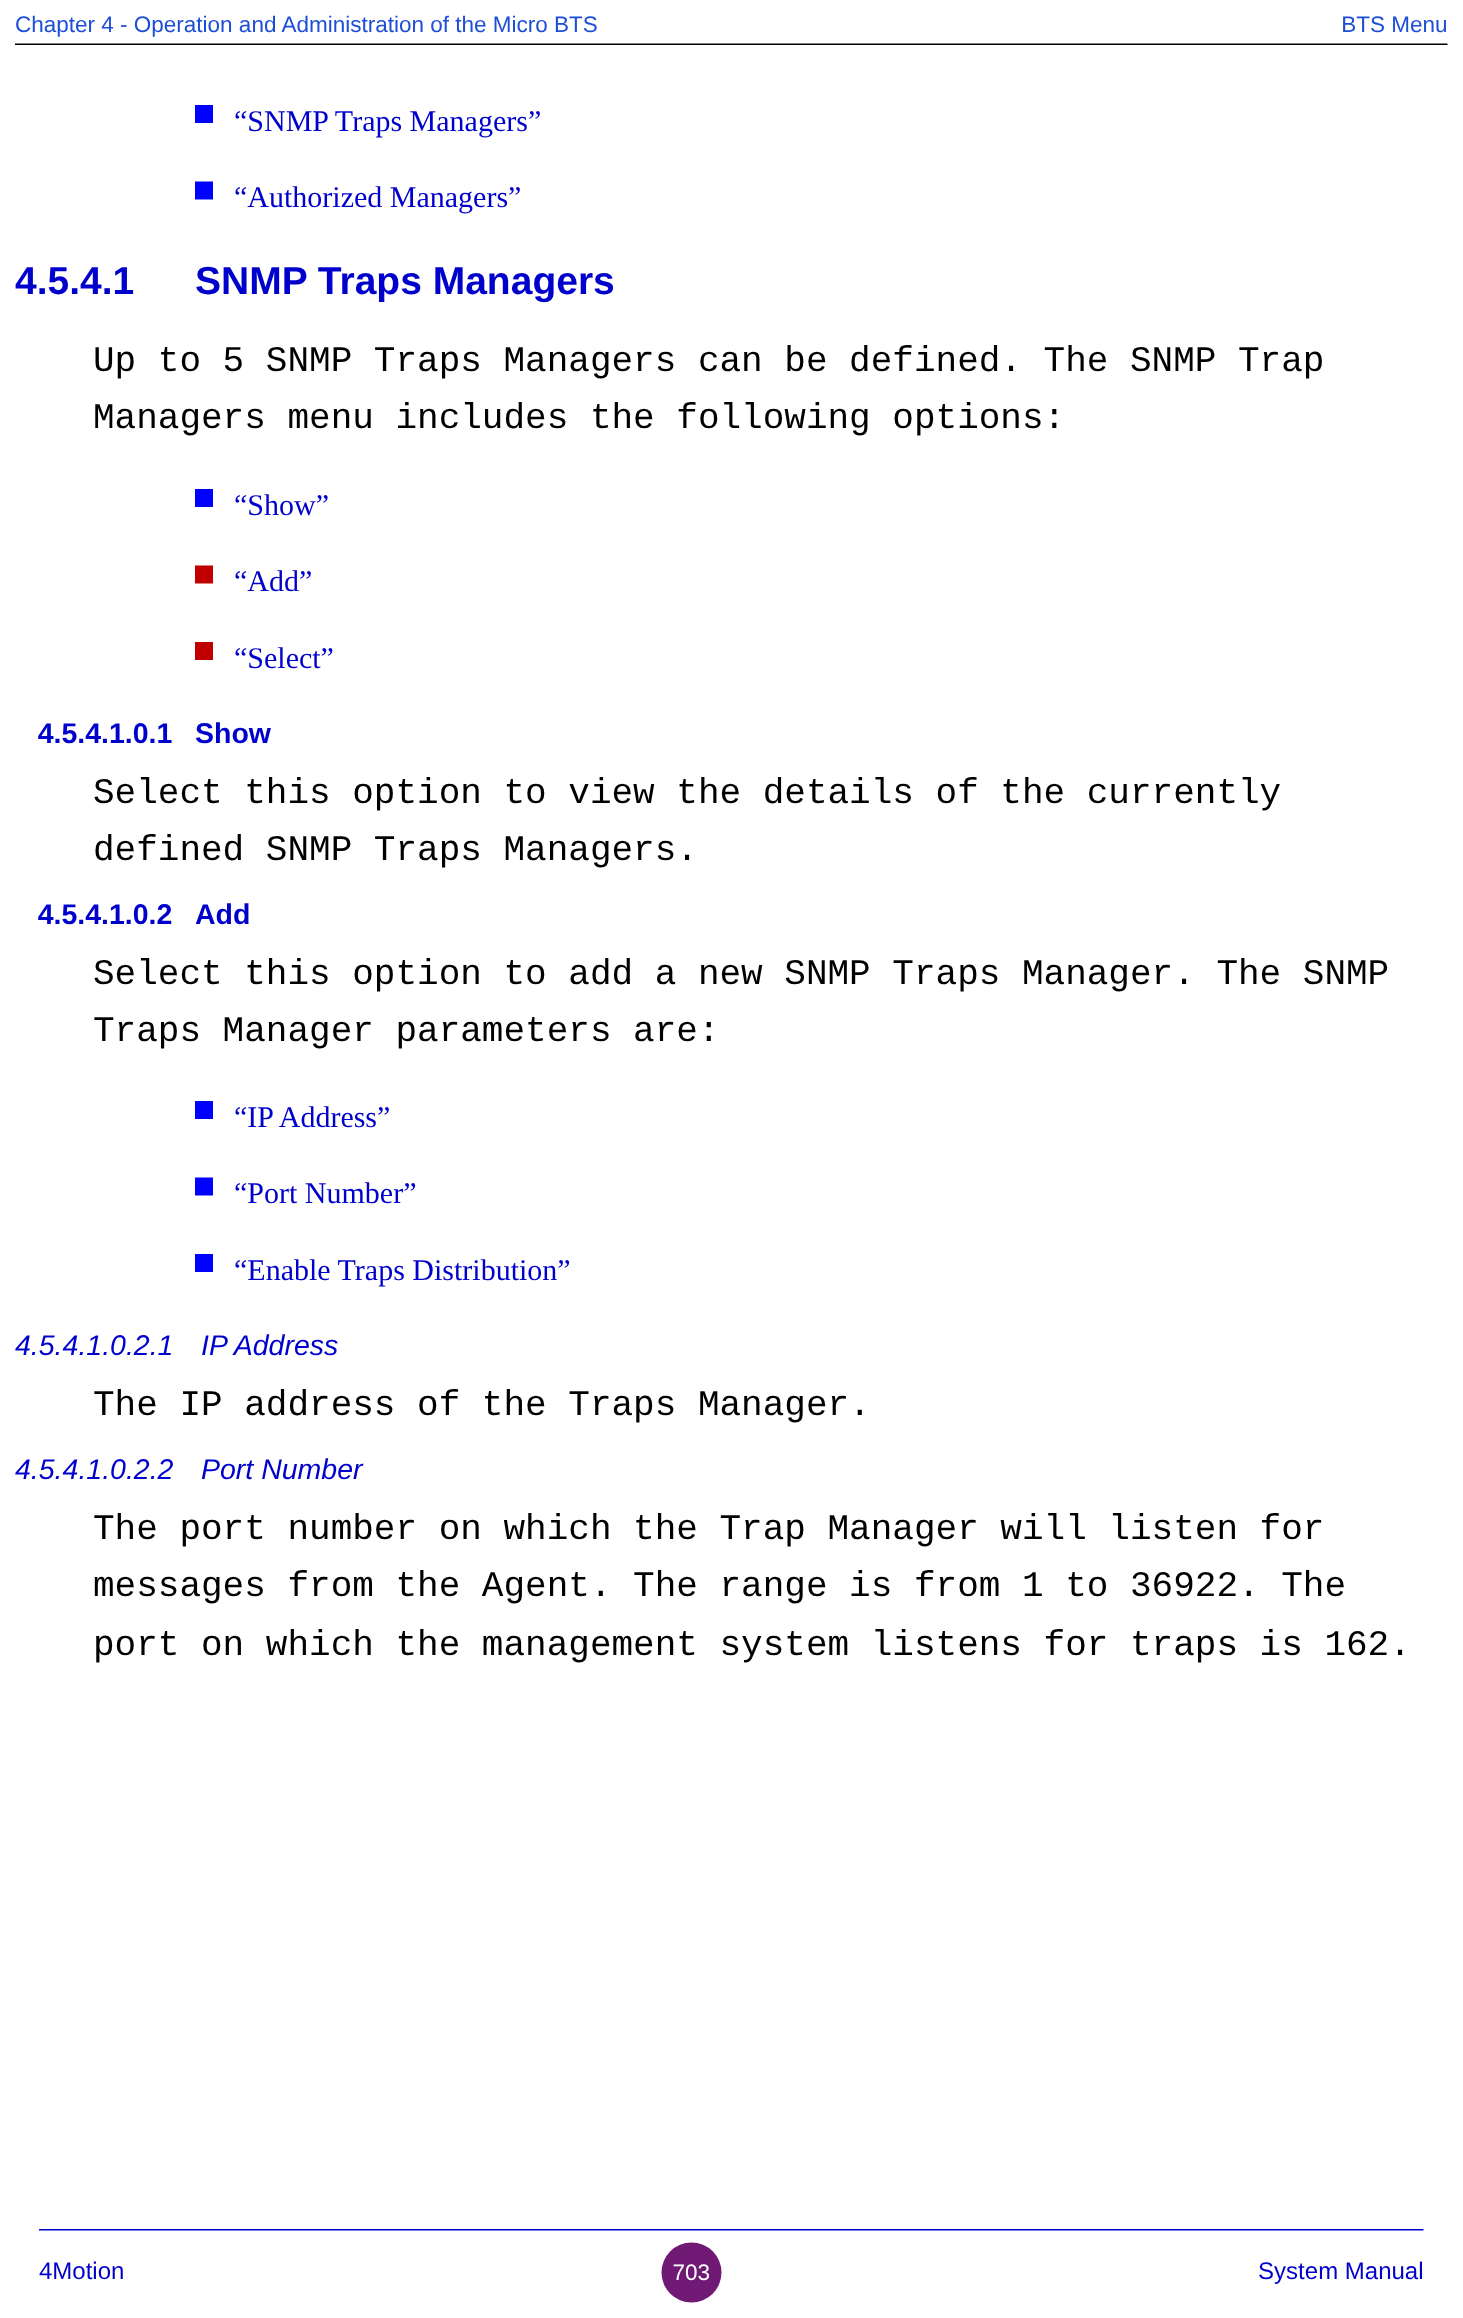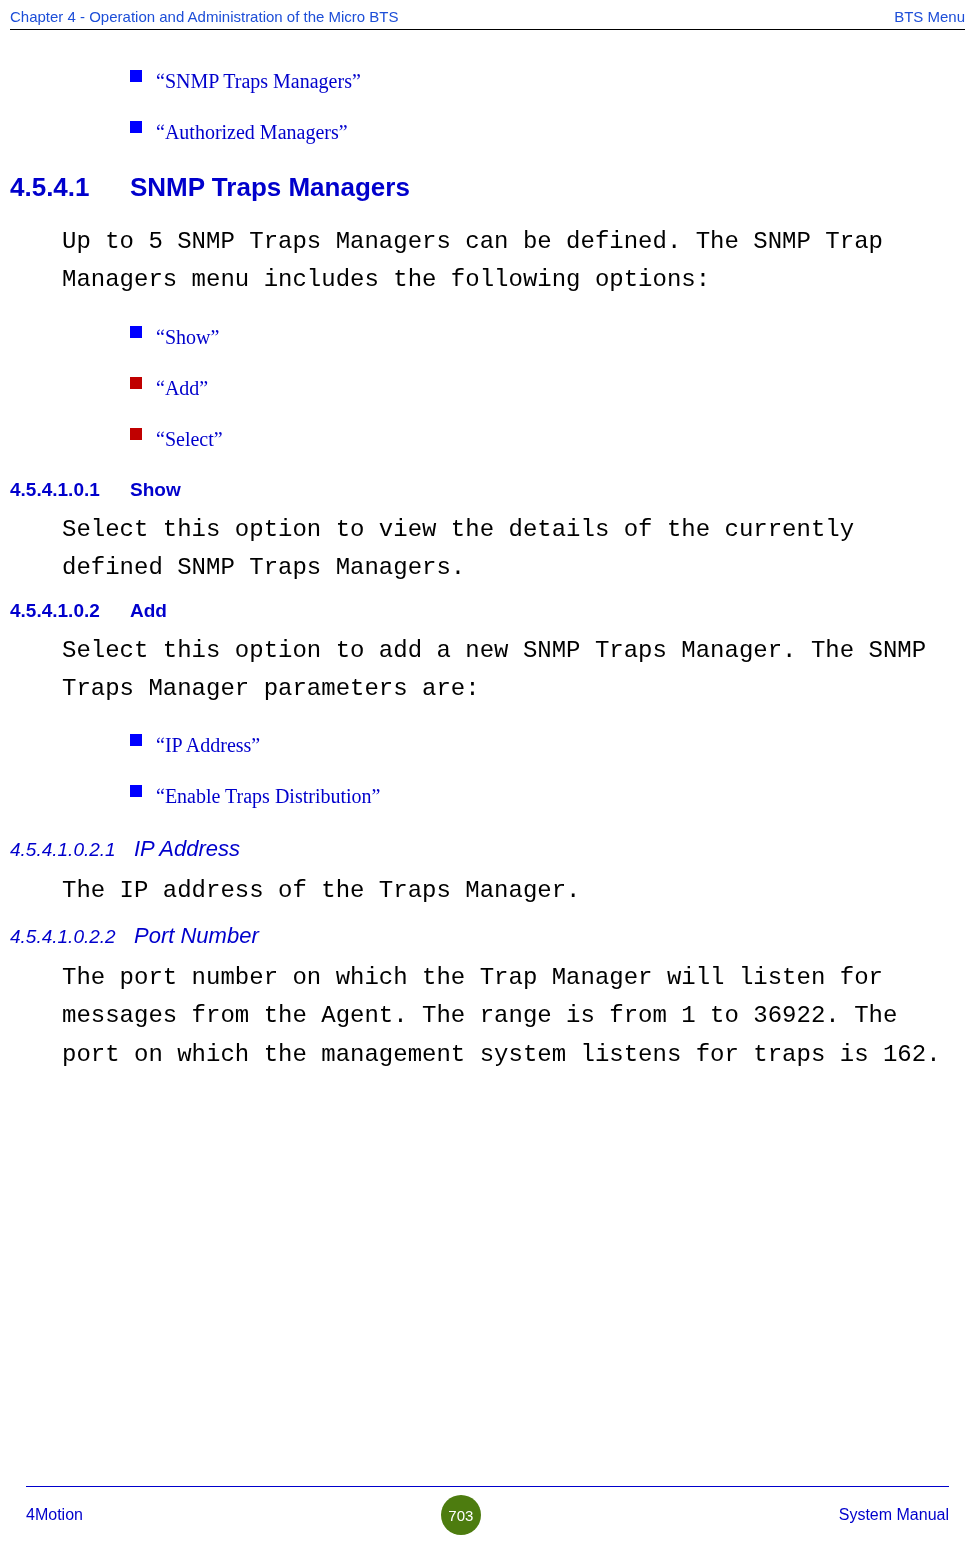--- a/index.html
+++ b/index.html
@@ -81,20 +81,21 @@
       margin-top: 18px;
       margin-bottom: 10px;
     }
     .h3-num {
       font-family: Arial, Helvetica, sans-serif;
       font-size: 19px;
       font-weight: bold;
       color: #0000cc;
       width: 120px;
       flex-shrink: 0;
+      text-align: center;
     }
     .h3-title {
       font-family: Arial, Helvetica, sans-serif;
       font-size: 19px;
       font-weight: bold;
       color: #0000cc;
     }
     .h4-row {
       display: flex;
       align-items: baseline;
@@ -105,21 +106,21 @@
       font-family: Arial, Helvetica, sans-serif;
       font-size: 19px;
       font-style: italic;
       color: #0000cc;
       width: 120px;
       flex-shrink: 0;
       margin-right: 4px;
     }
     .h4-title {
       font-family: Arial, Helvetica, sans-serif;
-      font-size: 22px;
+      font-size: 19px;
       font-style: italic;
       color: #0000cc;
     }
     .footer {
       position: absolute;
       bottom: 10px;
       left: 0;
       right: 0;
       padding: 0 26px;
       text-align: center;
@@ -135,21 +136,21 @@
       font-family: Arial, Helvetica, sans-serif;
       font-size: 16px;
       color: #0000cc;
     }
     .page-badge {
       display: inline-flex;
       align-items: center;
       justify-content: center;
       width: 40px;
       height: 40px;
-      background: #4d7c0f;
+      background: #701a75;
       color: white;
       border-radius: 50%;
       font-family: Arial, Helvetica, sans-serif;
       font-size: 15px;
     }
   </style>
 </head>
 <body>
 
 <div class="header">
@@ -196,20 +197,24 @@
 
   <div class="h3-row" style="margin-top:4px;">
     <span class="h3-num">4.5.4.1.0.2</span>
     <span class="h3-title">Add</span>
   </div>
   <p class="body-text">Select this option to add a new SNMP Traps Manager. The SNMP Traps Manager parameters are:</p>
 
   <div class="bullet-row">
     <span class="bullet-square" style="background:#0000ff"></span>
     <span class="link-text">“IP Address”</span>
+  </div>
+  <div class="bullet-row">
+    <span class="bullet-square" style="background:#0000ff"></span>
+    <span class="link-text">“Port Number”</span>
   </div>
   <div class="bullet-row">
     <span class="bullet-square" style="background:#0000ff"></span>
     <span class="link-text">“Enable Traps Distribution”</span>
   </div>
 
   <div class="h4-row">
     <span class="h4-num">4.5.4.1.0.2.1</span>
     <span class="h4-title">IP Address</span>
   </div>

